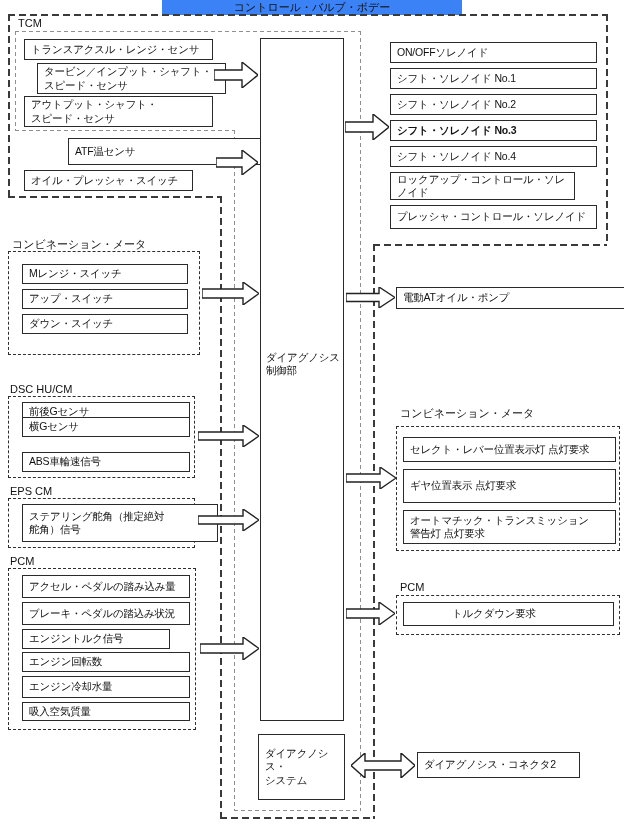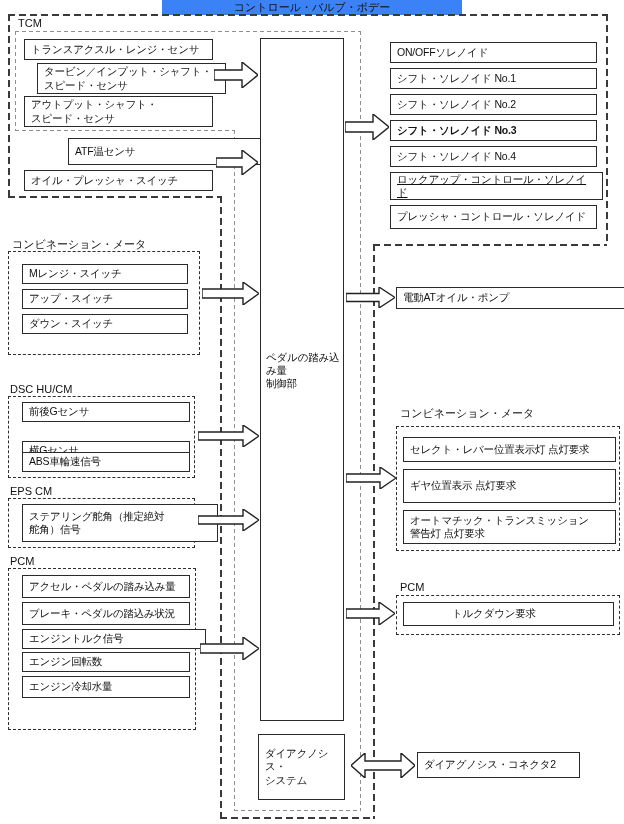--- a/index.html
+++ b/index.html
@@ -60,52 +60,53 @@
   <div class="dash-box" style="left:8px;top:568px;width:188px;height:162px;"></div>
   <div class="dash-box" style="left:396px;top:426px;width:224px;height:125px;"></div>
   <div class="dash-box" style="left:396px;top:595px;width:224px;height:40px;"></div>
 
   <div class="box" style="left:24px;top:39px;width:189px;height:21px;">トランスアクスル・レンジ・センサ</div>
   <div class="box" style="left:37px;top:63px;width:189px;height:31px;">タービン／インプット・シャフト・
 スピード・センサ</div>
   <div class="box" style="left:24px;top:96px;width:189px;height:31px;">アウトプット・シャフト・
 スピード・センサ</div>
   <div class="box" style="left:24px;top:138px;width:227px;height:27px;margin-left:44px;">ATF温センサ</div>
-  <div class="box" style="left:24px;top:170px;width:189px;height:21px;">オイル・プレッシャ・スイッチ</div>
+  <div class="box" style="left:24px;top:170px;width:169px;height:21px;">オイル・プレッシャ・スイッチ</div>
 
   <div class="box" style="left:22px;top:264px;width:166px;height:20px;">Mレンジ・スイッチ</div>
   <div class="box" style="left:22px;top:289px;width:166px;height:20px;">アップ・スイッチ</div>
   <div class="box" style="left:22px;top:402px;width:168px;height:20px;">前後Gセンサ</div>
 
   <div class="box" style="left:22px;top:314px;width:166px;height:20px;">ダウン・スイッチ</div>
-  <div class="box" style="left:22px;top:441px;width:168px;height:20px;text-decoration:underline;">横Gセンサ</div>
+  <div class="box" style="left:22px;top:417px;width:168px;height:20px;">横Gセンサ</div>
   <div class="box" style="left:22px;top:452px;width:168px;height:20px;">ABS車輪速信号</div>
 
   <div class="box" style="left:22px;top:504px;width:196px;height:38px;">ステアリング舵角（推定絶対
 舵角）信号</div>
 
   <div class="box" style="left:22px;top:575px;width:168px;height:23px;">アクセル・ペダルの踏み込み量</div>
   <div class="box" style="left:22px;top:602px;width:168px;height:23px;">ブレーキ・ペダルの踏込み状況</div>
-  <div class="box" style="left:22px;top:629px;width:184px;height:20px;">エンジントルク信号</div>
+  <div class="box" style="left:22px;top:629px;width:148px;height:20px;">エンジントルク信号</div>
   <div class="box" style="left:22px;top:652px;width:168px;height:20px;">エンジン回転数</div>
   <div class="box" style="left:22px;top:676px;width:168px;height:22px;">エンジン冷却水量</div>
+  <div class="box" style="left:22px;top:702px;width:168px;height:19px;">吸入空気質量</div>
 
   <div class="box" style="left:260px;top:38px;width:84px;height:683px;padding:0;">
-    <span class="cu-text">ペダルの踏み込み量
+    <span class="cu-text">ダイアグノシス
 制御部</span>
   </div>
   <div class="box" style="left:258px;top:734px;width:87px;height:66px;">ダイアクノシス・
 システム</div>
 
   <div class="box" style="left:390px;top:42px;width:207px;height:21px;">ON/OFFソレノイド</div>
   <div class="box" style="left:390px;top:68px;width:207px;height:21px;">シフト・ソレノイド No.1</div>
   <div class="box" style="left:390px;top:94px;width:207px;height:21px;">シフト・ソレノイド No.2</div>
   <div class="box" style="left:390px;top:120px;width:207px;height:21px;font-weight:bold;">シフト・ソレノイド No.3</div>
   <div class="box" style="left:390px;top:146px;width:207px;height:21px;">シフト・ソレノイド No.4</div>
-  <div class="box" style="left:390px;top:172px;width:213px;height:28px;text-decoration:underline;">ロックアップ・コントロール・ソレノイド</div>
+  <div class="box" style="left:390px;top:172px;width:185px;height:28px;">ロックアップ・コントロール・ソレノイド</div>
   <div class="box" style="left:390px;top:205px;width:207px;height:24px;">プレッシャ・コントロール・ソレノイド</div>
 
   <div class="box" style="left:396px;top:287px;width:231px;height:22px;">電動ATオイル・ポンプ</div>
 
   <div class="box" style="left:403px;top:437px;width:213px;height:25px;">セレクト・レバー位置表示灯 点灯要求</div>
   <div class="box" style="left:403px;top:469px;width:213px;height:34px;">ギヤ位置表示 点灯要求</div>
   <div class="box" style="left:403px;top:510px;width:213px;height:34px;">オートマチック・トランスミッション
 警告灯 点灯要求</div>
 
   <div class="box" style="left:403px;top:602px;width:211px;height:24px;padding-left:48px;">トルクダウン要求</div>

